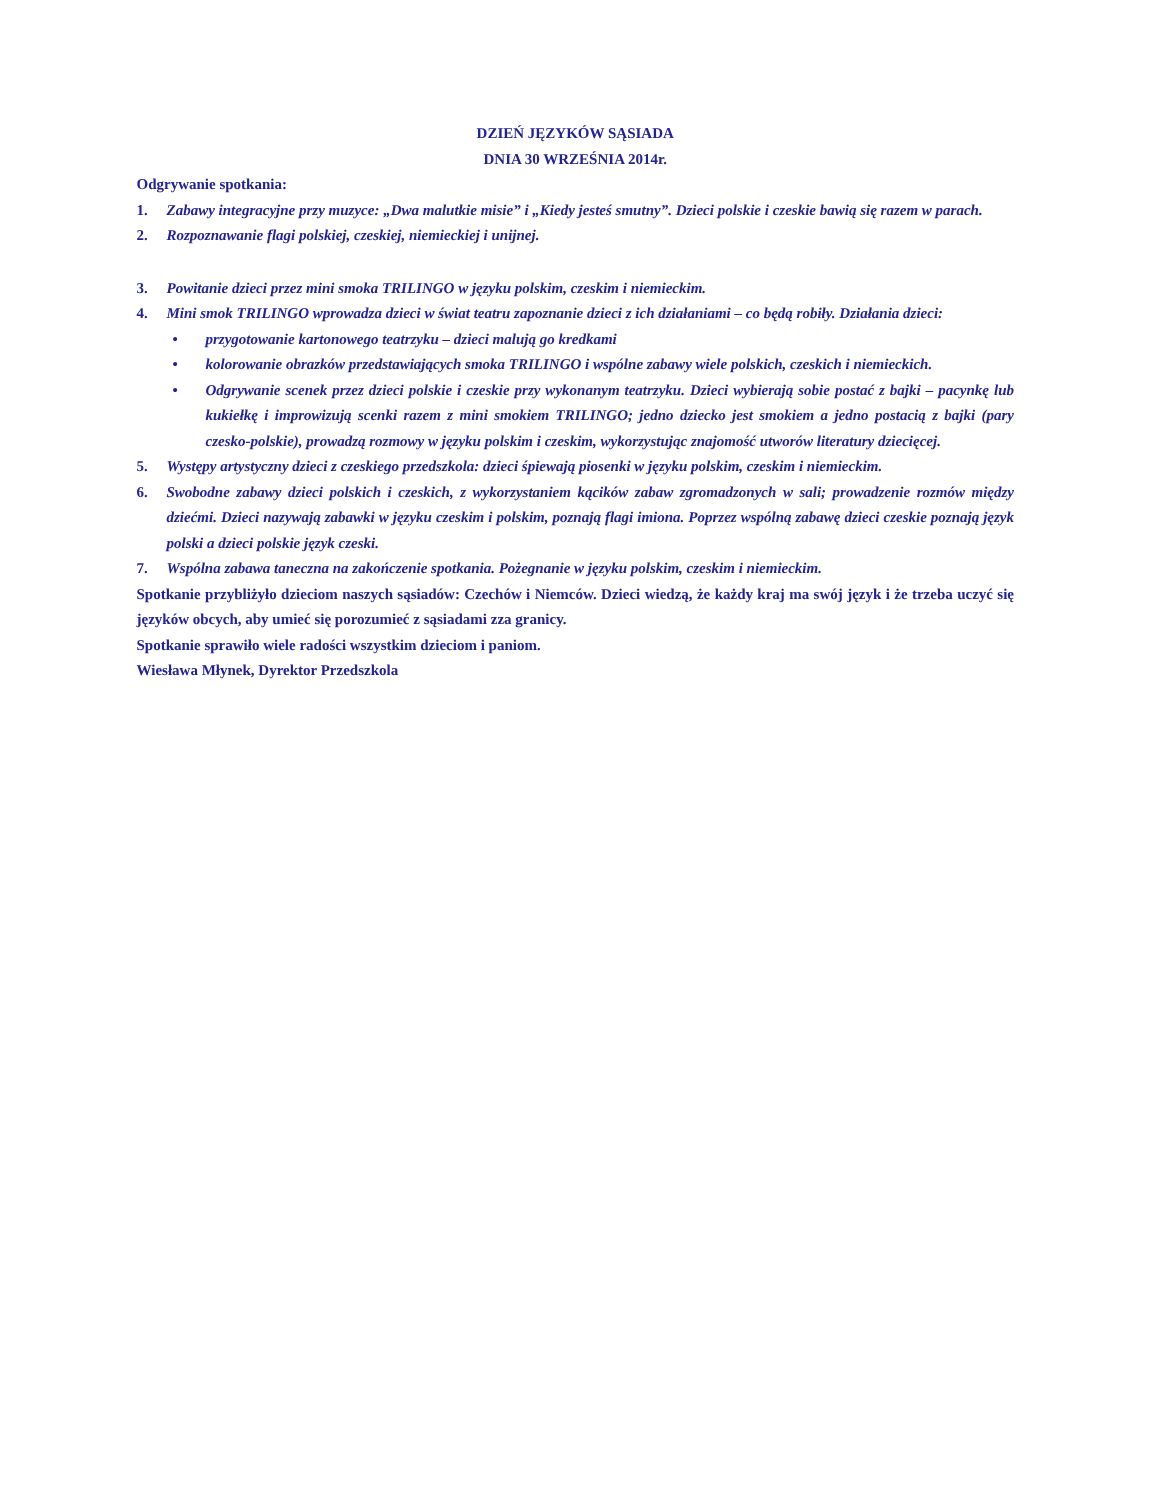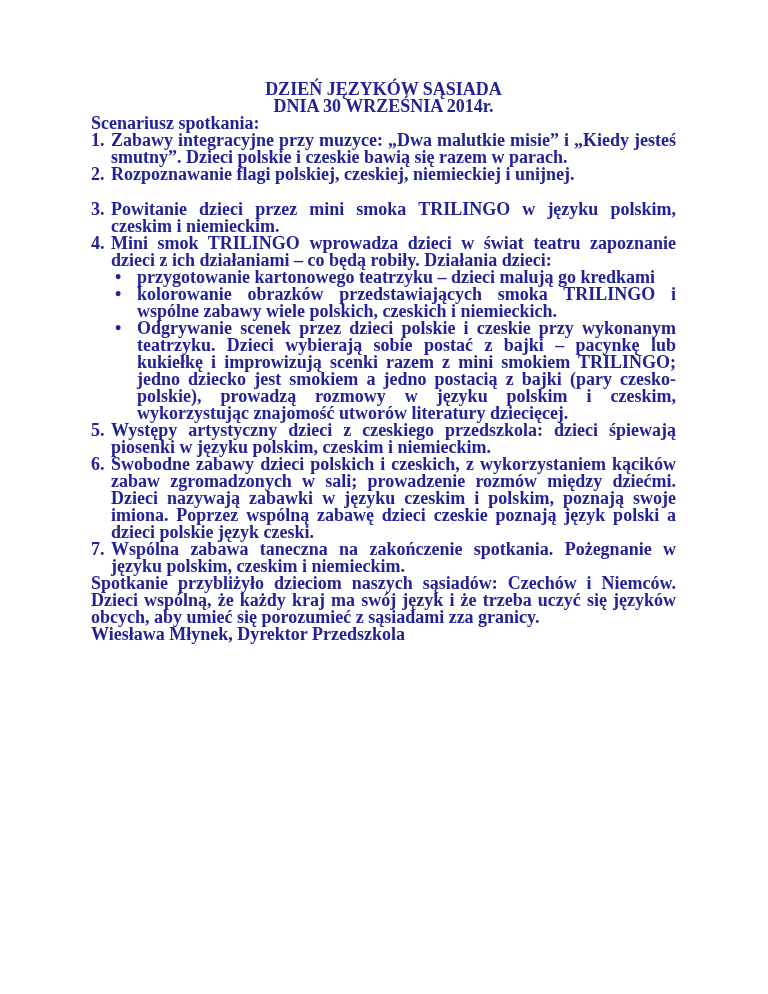--- a/index.html
+++ b/index.html
@@ -8,21 +8,21 @@
     background: #ffffff;
   }
   .page {
     position: relative;
     width: 768px;
     height: 994px;
     background: #ffffff;
     overflow: hidden;
     font-family: "Liberation Serif", serif;
     font-weight: 700;
-    font-size: 18px;
+    font-size: 10px;
     line-height: 17px;
     color: #222296;
   }
   .content {
     position: absolute;
     left: 91px;
     top: 81px;
     width: 585px;
   }
   .content p, .content div { margin: 0; padding: 0; }
@@ -32,21 +32,21 @@
   .intro {
     margin-top: 30px;
     text-align: justify;
   }
   .heading { margin-top: 16px; }
 
   .list { margin-top: 15px; }
 
   .li { display: flex; margin-left: 26px; }
   .li .marker { width: 20px; flex: none; }
-  .li .li-text { flex: 1 1 auto; text-align: justify; }
+  .li .li-text { flex: 1 1 auto; text-align: justify; font-style: italic; }
 
   .li.bullet { margin-left: 24px; }
   .li.bullet .marker { width: 22px; }
 
   .gap-between-2-3 { height: 18px; }
 
   .closing {
     margin-top: 36px;
     text-align: justify;
   }
@@ -61,21 +61,21 @@
 
 <div class="page">
   <div class="content">
 
     <div class="title-block">
       <div>DZIEŃ JĘZYKÓW SĄSIADA</div>
       <div>DNIA 30 WRZEŚNIA 2014r.</div>
     </div>
 
 
-    <p class="heading">Scenariusz spotkania:</p>
+    <p class="heading">Odgrywanie spotkania:</p>
 
     <div class="list">
 
       <div class="li">
         <span class="marker">1.</span>
         <span class="li-text">Zabawy integracyjne przy muzyce: „Dwa malutkie misie” i „Kiedy jesteś smutny”. Dzieci polskie i czeskie bawią się razem w parach.</span>
       </div>
 
       <div class="li">
         <span class="marker">2.</span>
@@ -109,28 +109,29 @@
         <span class="li-text">Odgrywanie scenek przez dzieci polskie i czeskie przy wykonanym teatrzyku. Dzieci wybierają sobie postać z bajki – pacynkę lub kukiełkę i improwizują scenki razem z mini smokiem TRILINGO; jedno dziecko jest smokiem a jedno postacią z bajki (pary czesko-polskie), prowadzą rozmowy w języku polskim i czeskim, wykorzystując znajomość utworów literatury dziecięcej.</span>
       </div>
 
       <div class="li">
         <span class="marker">5.</span>
         <span class="li-text">Występy artystyczny dzieci z czeskiego przedszkola: dzieci śpiewają piosenki w języku polskim, czeskim i niemieckim.</span>
       </div>
 
       <div class="li">
         <span class="marker">6.</span>
-        <span class="li-text">Swobodne zabawy dzieci polskich i czeskich, z wykorzystaniem kącików zabaw zgromadzonych w sali; prowadzenie rozmów między dziećmi. Dzieci nazywają zabawki w języku czeskim i polskim, poznają swoje imiona. Poprzez wspólną zabawę dzieci czeskie poznają język polski a dzieci polskie język czeski.</span>
+        <span class="li-text">Swobodne zabawy dzieci polskich i czeskich, z wykorzystaniem kącików zabaw zgromadzonych w sali; prowadzenie rozmów między dziećmi. Dzieci nazywają zabawki w języku czeskim i polskim, poznają flagi imiona. Poprzez wspólną zabawę dzieci czeskie poznają język polski a dzieci polskie język czeski.</span>
       </div>
 
       <div class="li">
         <span class="marker">7.</span>
         <span class="li-text">Wspólna zabawa taneczna na zakończenie spotkania. Pożegnanie w języku polskim, czeskim i niemieckim.</span>
       </div>
 
     </div>
 
-    <p class="closing">Spotkanie przybliżyło dzieciom naszych sąsiadów: Czechów i Niemców. Dzieci wspólną, że każdy kraj ma swój język i że trzeba uczyć się języków obcych, aby umieć się porozumieć z sąsiadami zza granicy.</p>
+    <p class="closing">Spotkanie przybliżyło dzieciom naszych sąsiadów: Czechów i Niemców. Dzieci wiedzą, że każdy kraj ma swój język i że trzeba uczyć się języków obcych, aby umieć się porozumieć z sąsiadami zza granicy.</p>
 
+    <p class="thanks">Spotkanie sprawiło wiele radości wszystkim dzieciom i paniom.</p>
     <p class="director">Wiesława Młynek, Dyrektor Przedszkola</p>
 
   </div>
 </div>
 
 </body></html>

